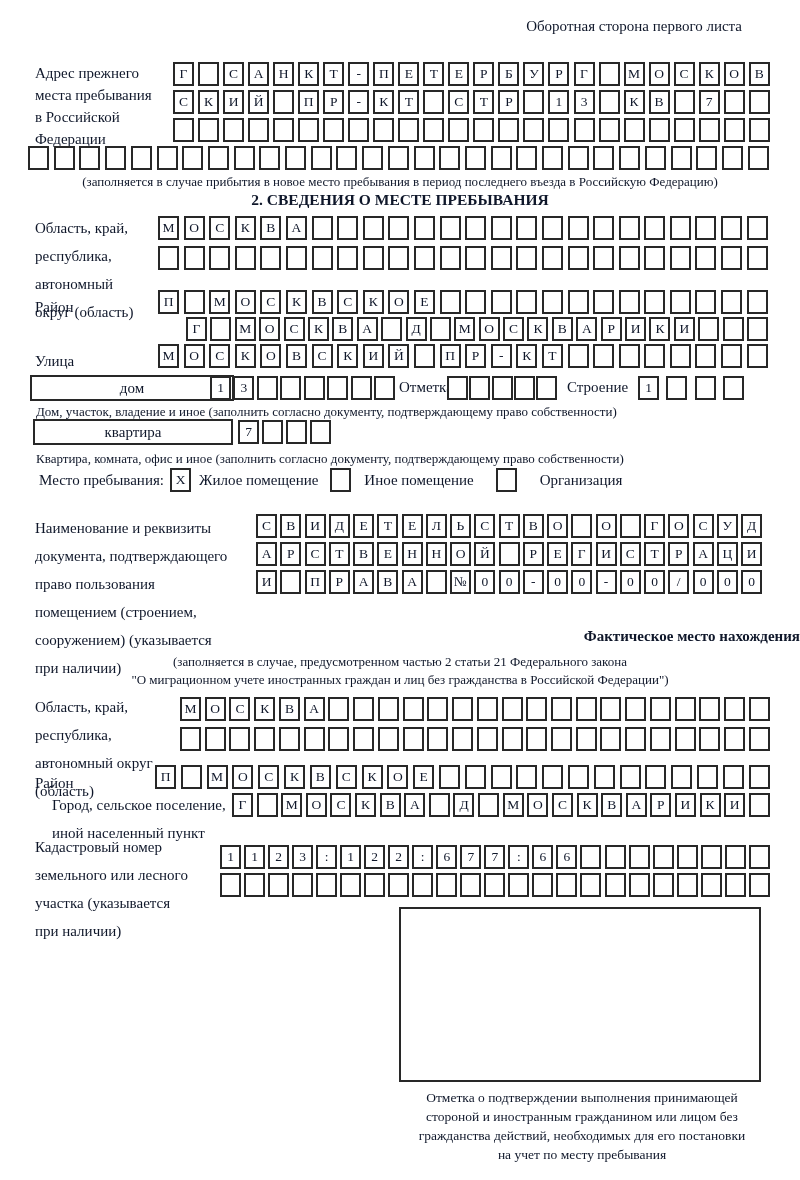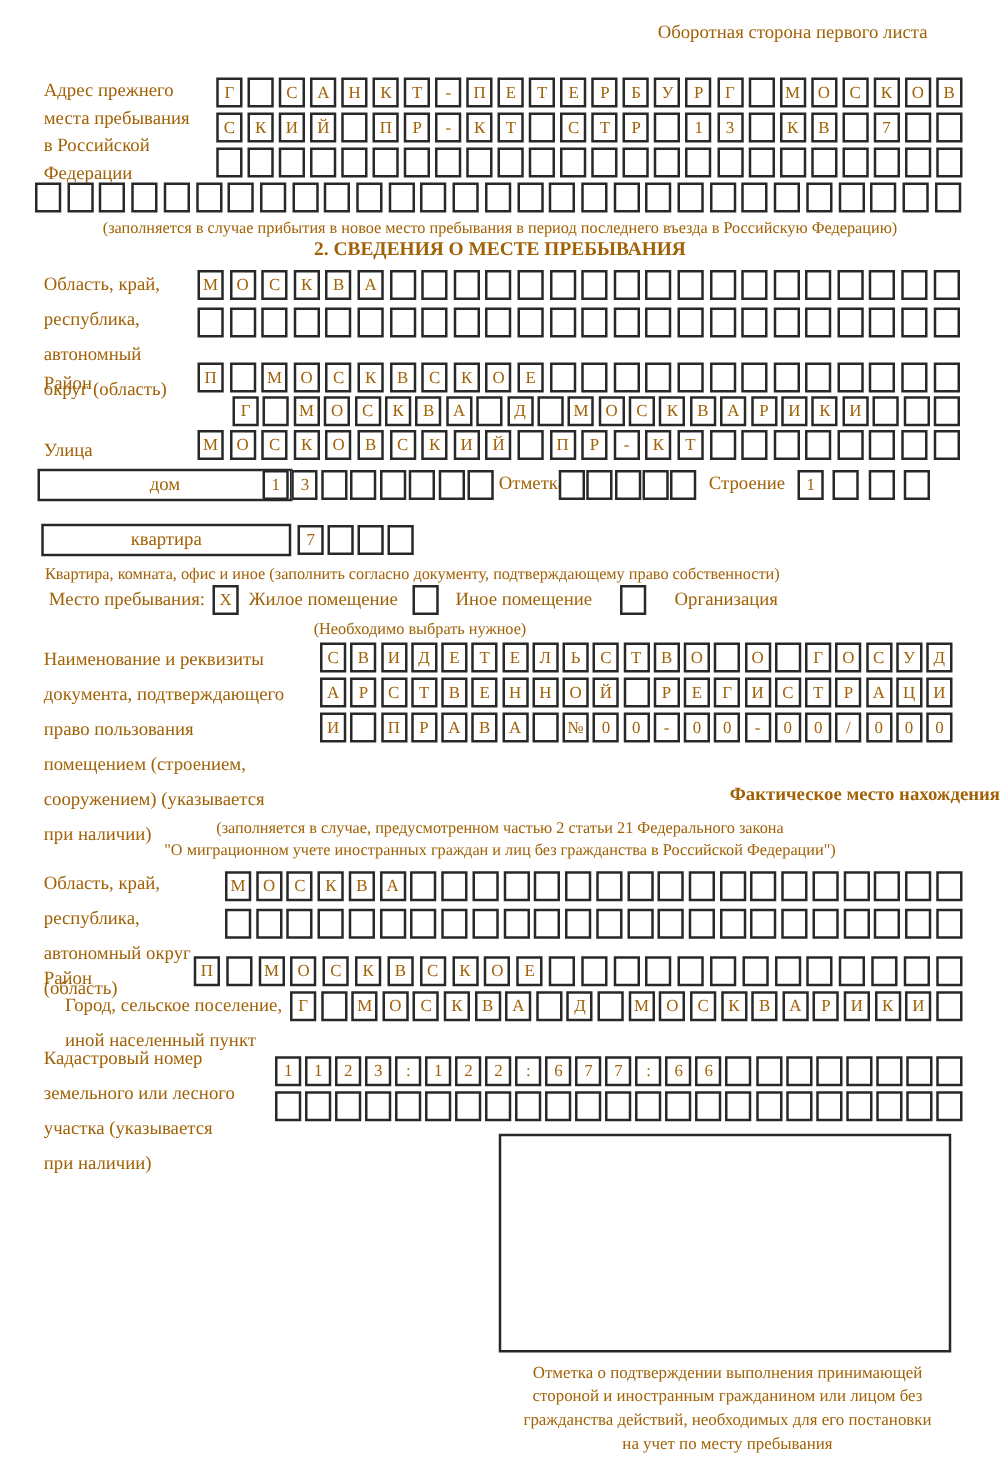--- a/index.html
+++ b/index.html
@@ -1,18 +1,18 @@
 <!DOCTYPE html>
 <html><head>
 <meta charset="utf-8">
 <style>
   html,body{margin:0;padding:0;background:#fff;}
   .page{
     position:relative;width:800px;height:1180px;background:#ffffff;
-    font-family:"Liberation Serif","DejaVu Serif",serif;color:#a16207;
+    font-family:"Liberation Serif","DejaVu Serif",serif;color:#0f172a;
     overflow:hidden;
   }
   .abs{position:absolute;}
   .label{font-size:15px;line-height:28px;white-space:pre-line;}
   .note{font-size:13px;line-height:17px;white-space:pre-line;}
   .center{text-align:center;}
   .title{font-size:15.5px;font-weight:bold;}
   .boxrow{
     position:absolute;display:flex;justify-content:space-between;
     height:24px;
@@ -314,40 +314,40 @@
       <div class="cell"></div>
       <div class="cell"></div>
     </div>
   <div class="abs inline-label" style="left:567px;top:379px;">Строение</div>
   <div class="boxrow" style="left:638px;top:376px;width:106px;">
       <div class="cell">1</div>
       <div class="cell"></div>
       <div class="cell"></div>
       <div class="cell"></div>
     </div>
+  <div class="abs note" style="left:36px;top:403px;width:720px;">Дом, участок, владение и иное (заполнить согласно документу, подтверждающему право собственности)</div>
 
   <div class="abs bigbox" style="left:33px;top:419px;width:200px;height:26px;">квартира</div>
   <div class="boxrow" style="left:238px;top:420px;width:93px;">
       <div class="cell">7</div>
       <div class="cell"></div>
       <div class="cell"></div>
       <div class="cell"></div>
     </div>
   <div class="abs stay-row" style="left:39px;top:468px;">
     <span>Место пребывания:</span>
     <span class="cell" style="margin-left:6px;">X</span>
     <span style="margin-left:8px;">Жилое помещение</span>
     <span class="cell" style="margin-left:12px;"></span>
     <span style="margin-left:13px;">Иное помещение</span>
     <span class="cell" style="margin-left:22px;"></span>
     <span style="margin-left:23px;">Организация</span>
   </div>
 
   <div class="abs note" style="left:36px;top:450px;width:720px;">Квартира, комната, офис и иное (заполнить согласно документу, подтверждающему право собственности)</div>
-  <div class="abs note center" style="left:176px;top:494px;width:320px;">(Необходимо выбрать нужное)</div>
 
   <div class="abs label" style="left:35px;top:514px;width:215px;">Наименование и реквизиты
 документа, подтверждающего
 право пользования
 помещением (строением,
 сооружением) (указывается
 при наличии)</div>
   <div class="boxrow" style="left:256px;top:514px;width:506px;">
       <div class="cell">С</div>
       <div class="cell">В</div>

